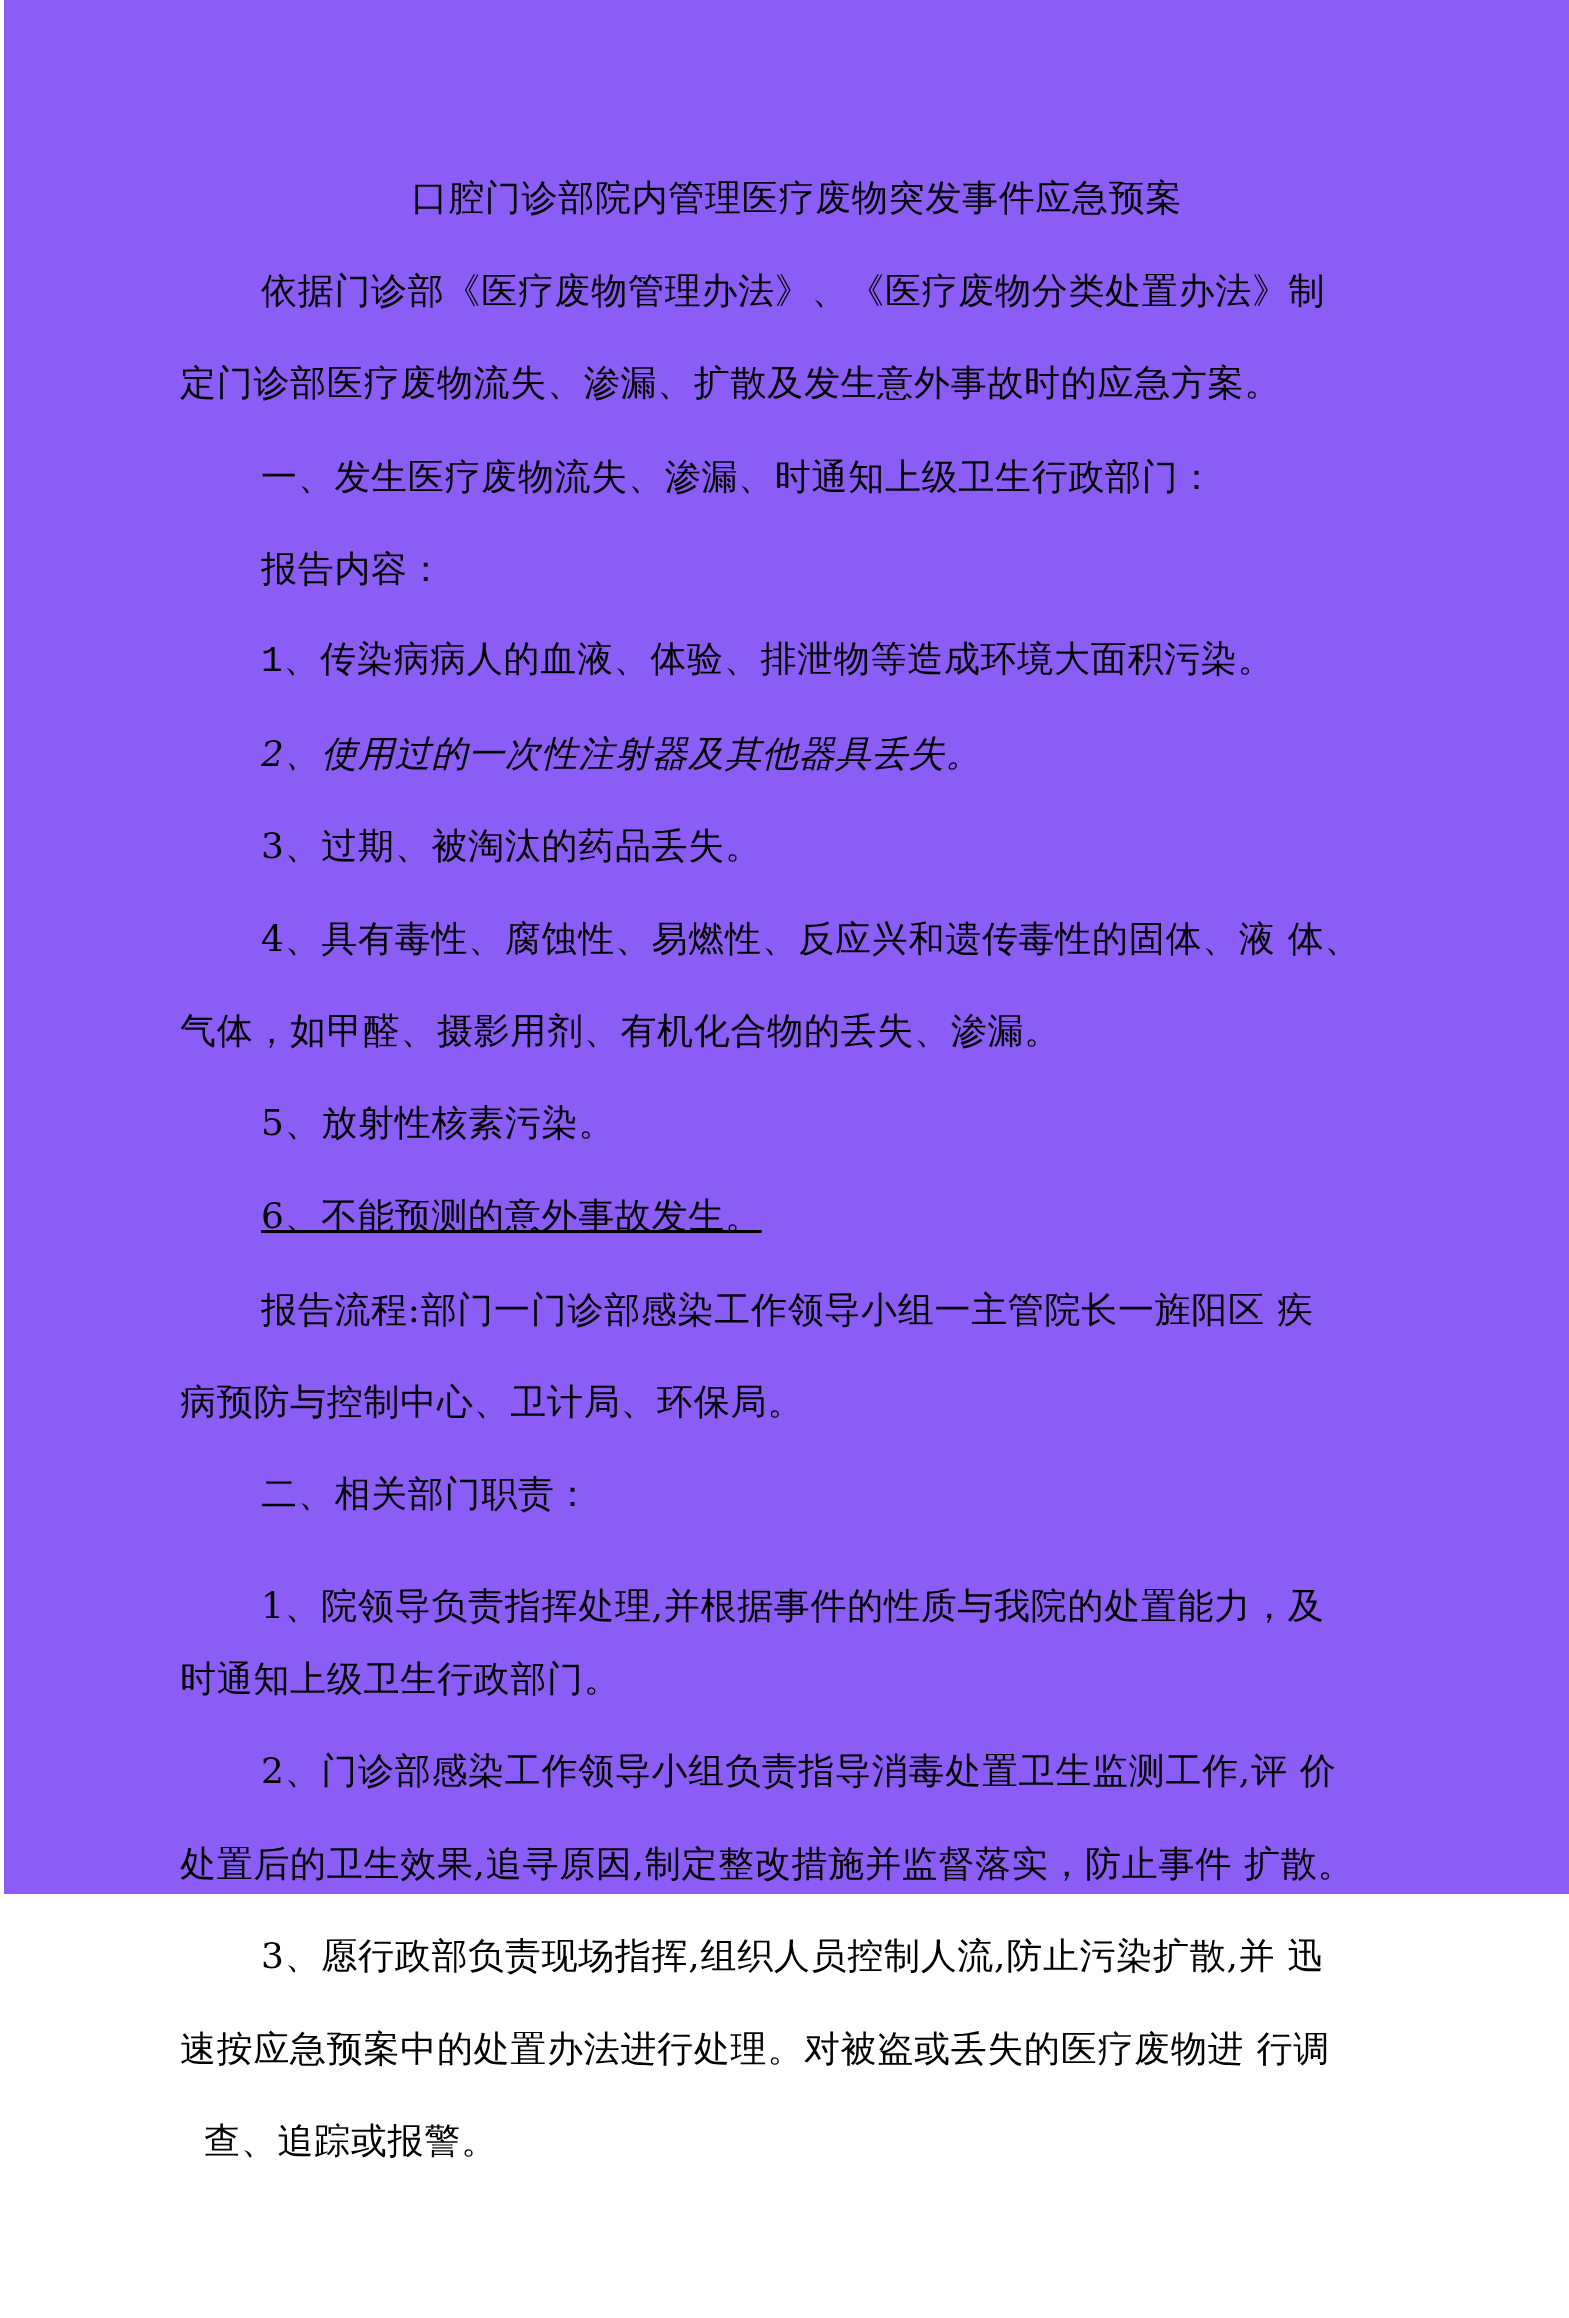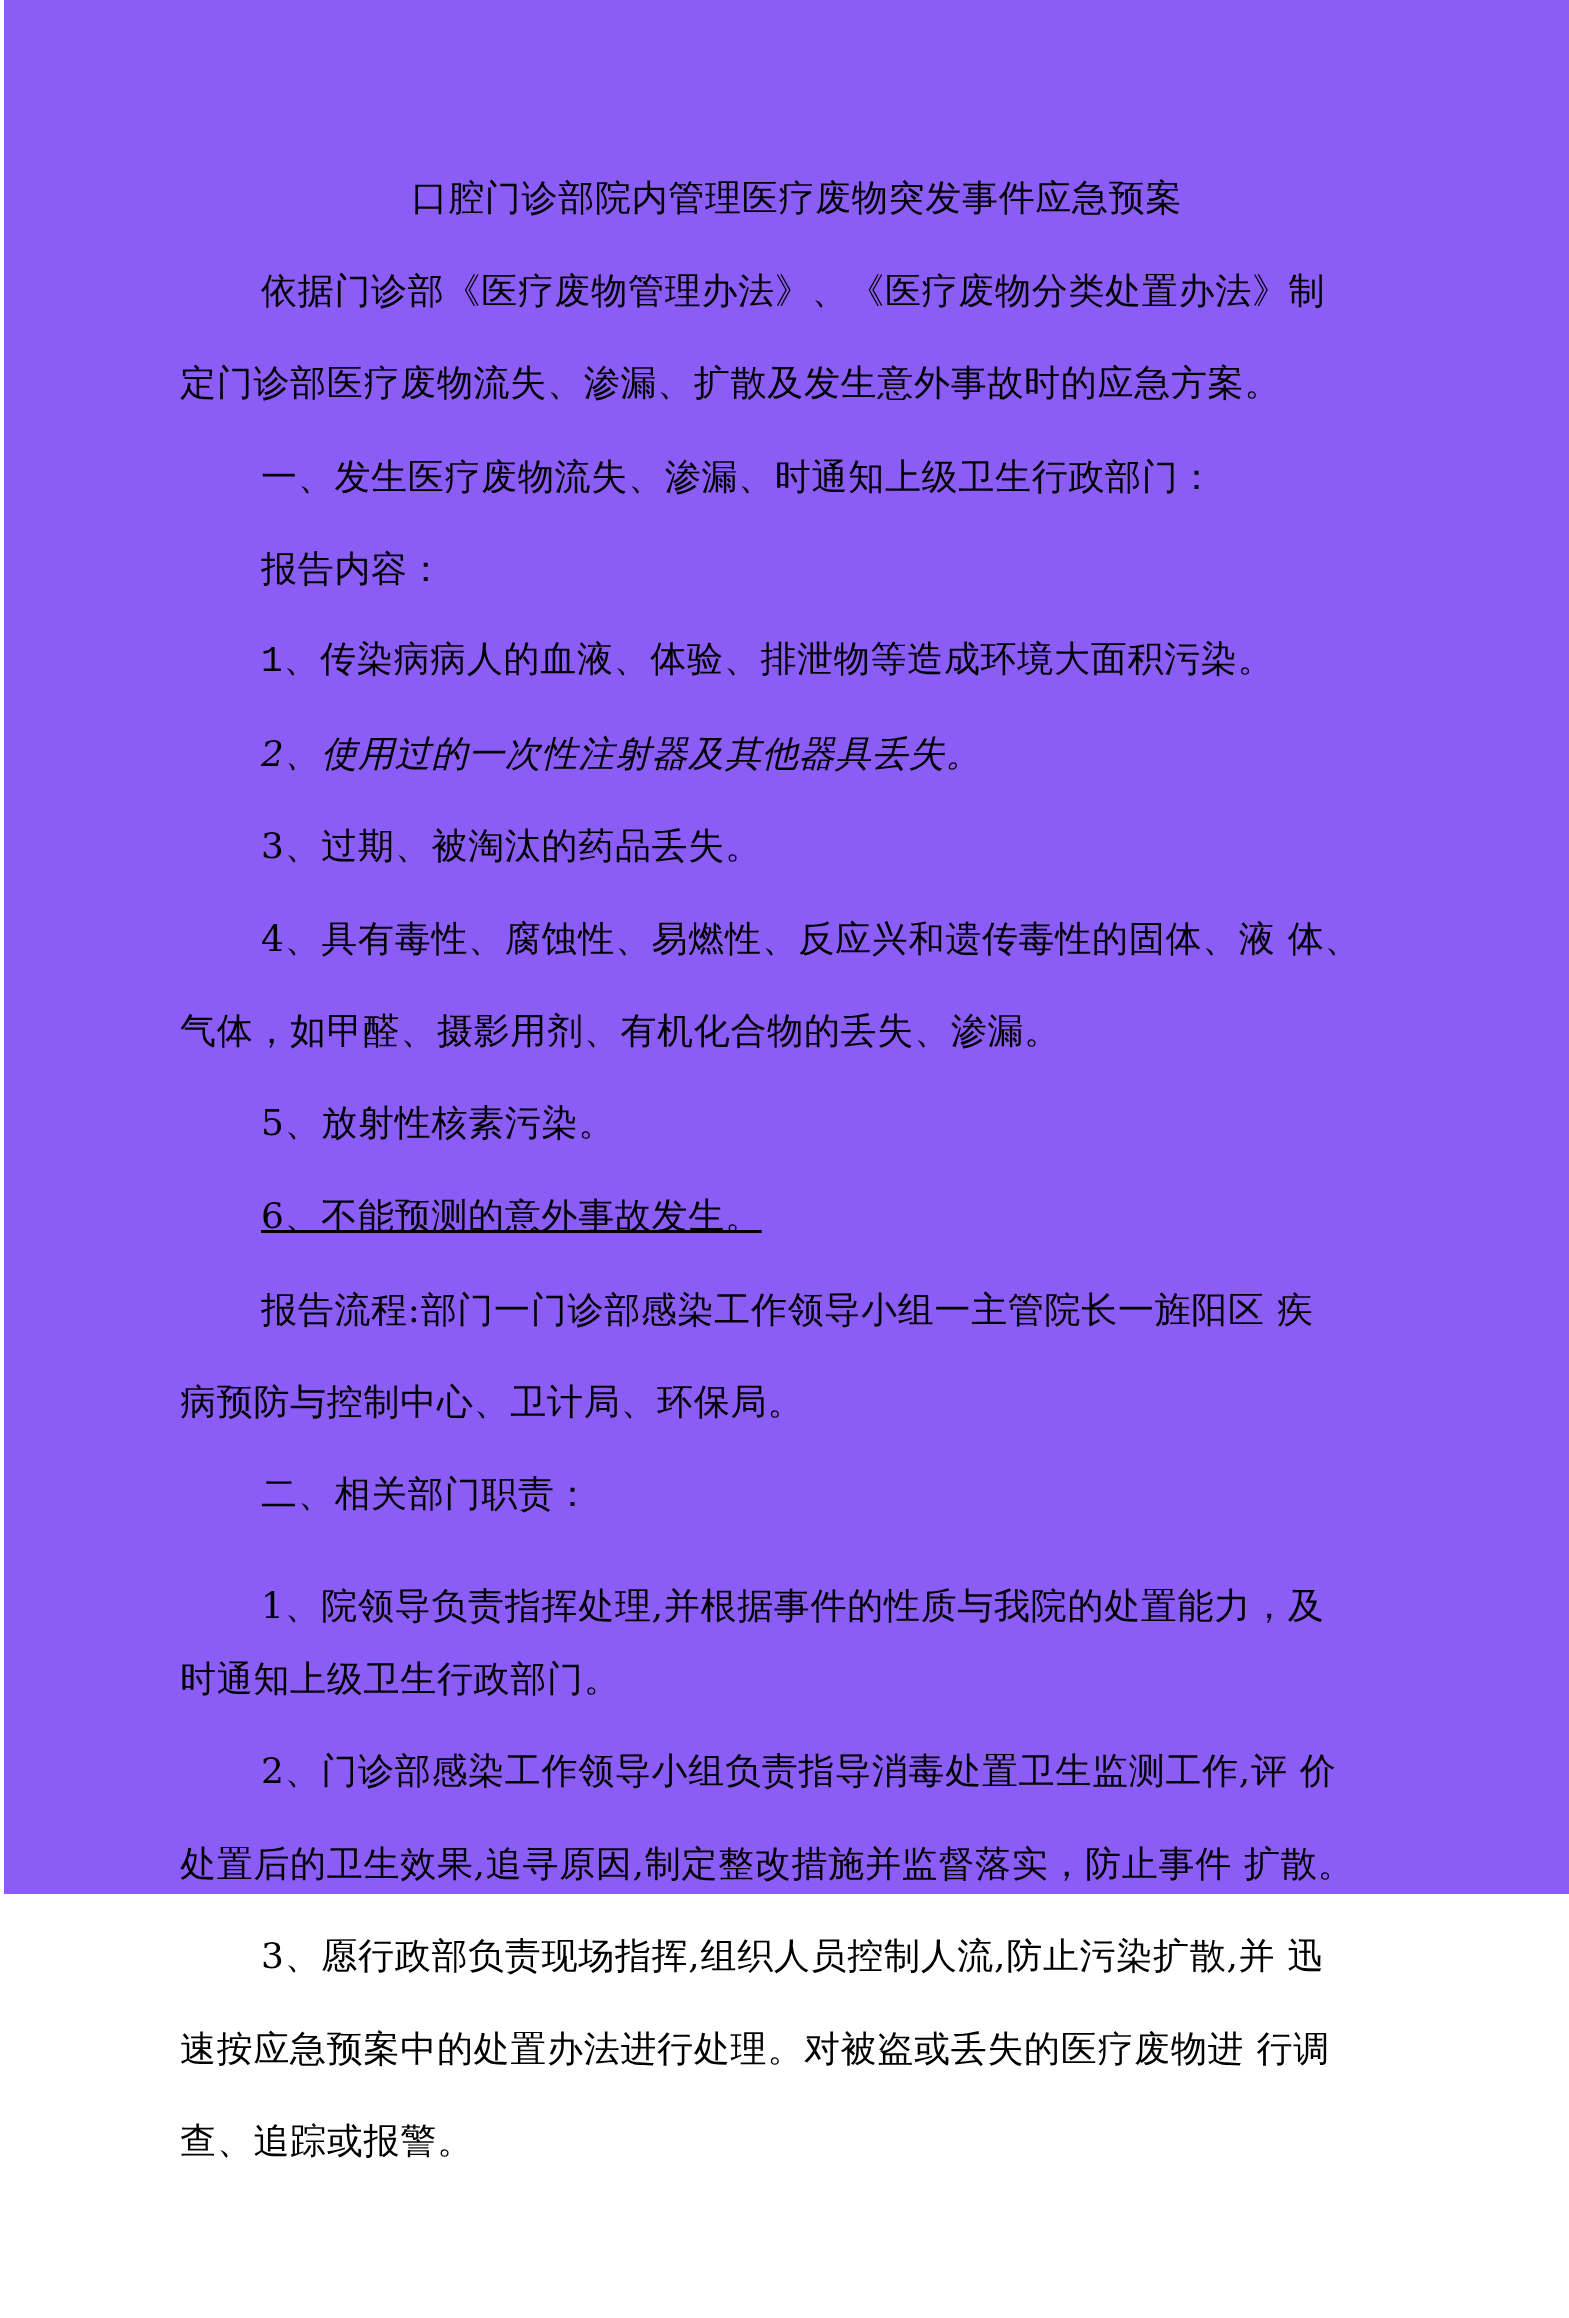--- a/index.html
+++ b/index.html
@@ -78,16 +78,16 @@
   <div class="line indent heading" style="top:1472px;">二、相关部门职责：</div>
 
   <div class="line indent" style="top:1565px;margin-top:19px;">1、院领导负责指挥处理,并根据事件的性质与我院的处置能力，及</div>
   <div class="line flush" style="top:1657px;text-align:center;">时通知上级卫生行政部门。</div>
 
   <div class="line indent" style="top:1749px;">2、门诊部感染工作领导小组负责指导消毒处置卫生监测工作,评 价</div>
   <div class="line flush" style="top:1842px;">处置后的卫生效果,追寻原因,制定整改措施并监督落实，防止事件 扩散。</div>
 
   <div class="line indent" style="top:1934px;">3、愿行政部负责现场指挥,组织人员控制人流,防止污染扩散,并 迅</div>
   <div class="line flush" style="top:2027px;">速按应急预案中的处置办法进行处理。对被盗或丢失的医疗废物进 行调</div>
-  <div class="line flush" style="top:2119px;">查、追踪或报警。</div>
+  <div class="line flush" style="top:2119px;margin-left:24px;">查、追踪或报警。</div>
 
 </div>
 
 
 </body></html>

